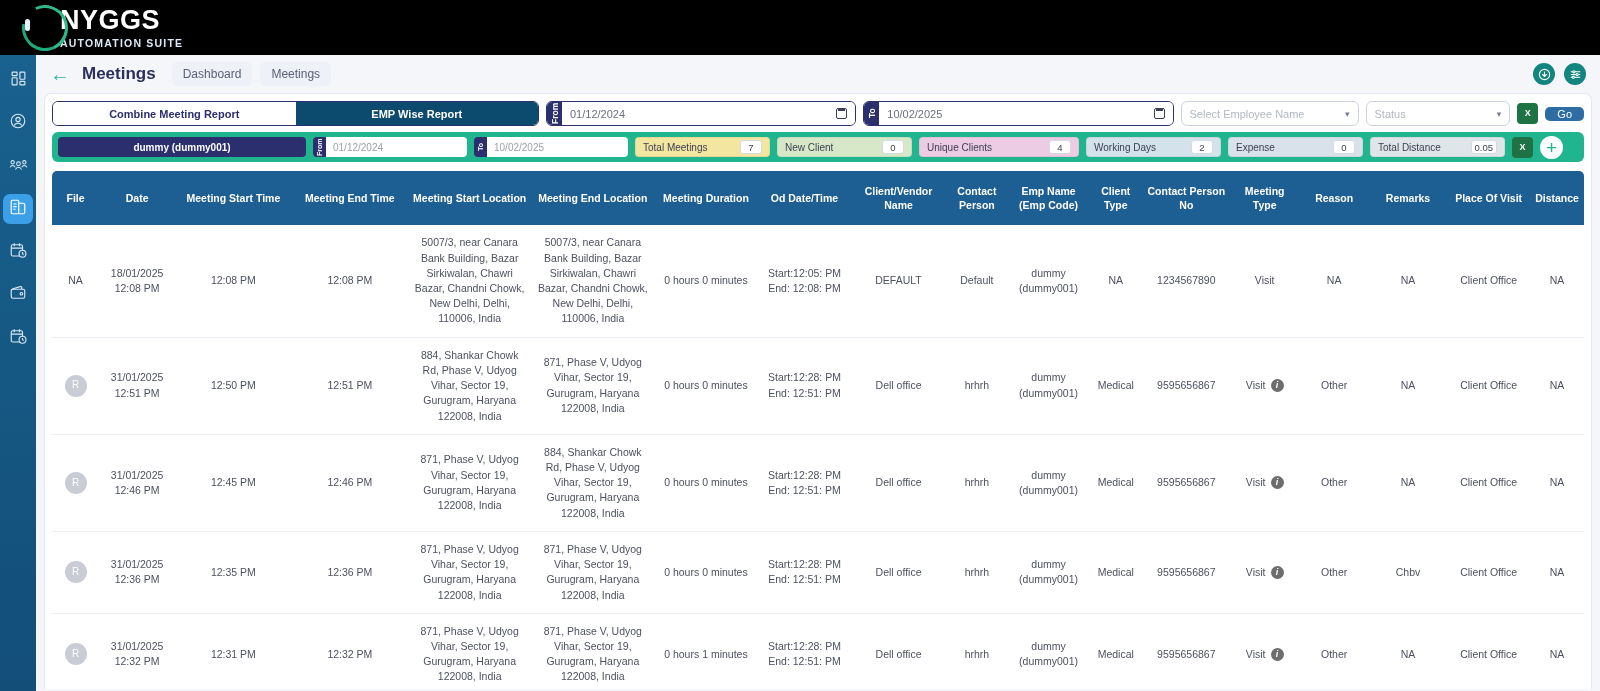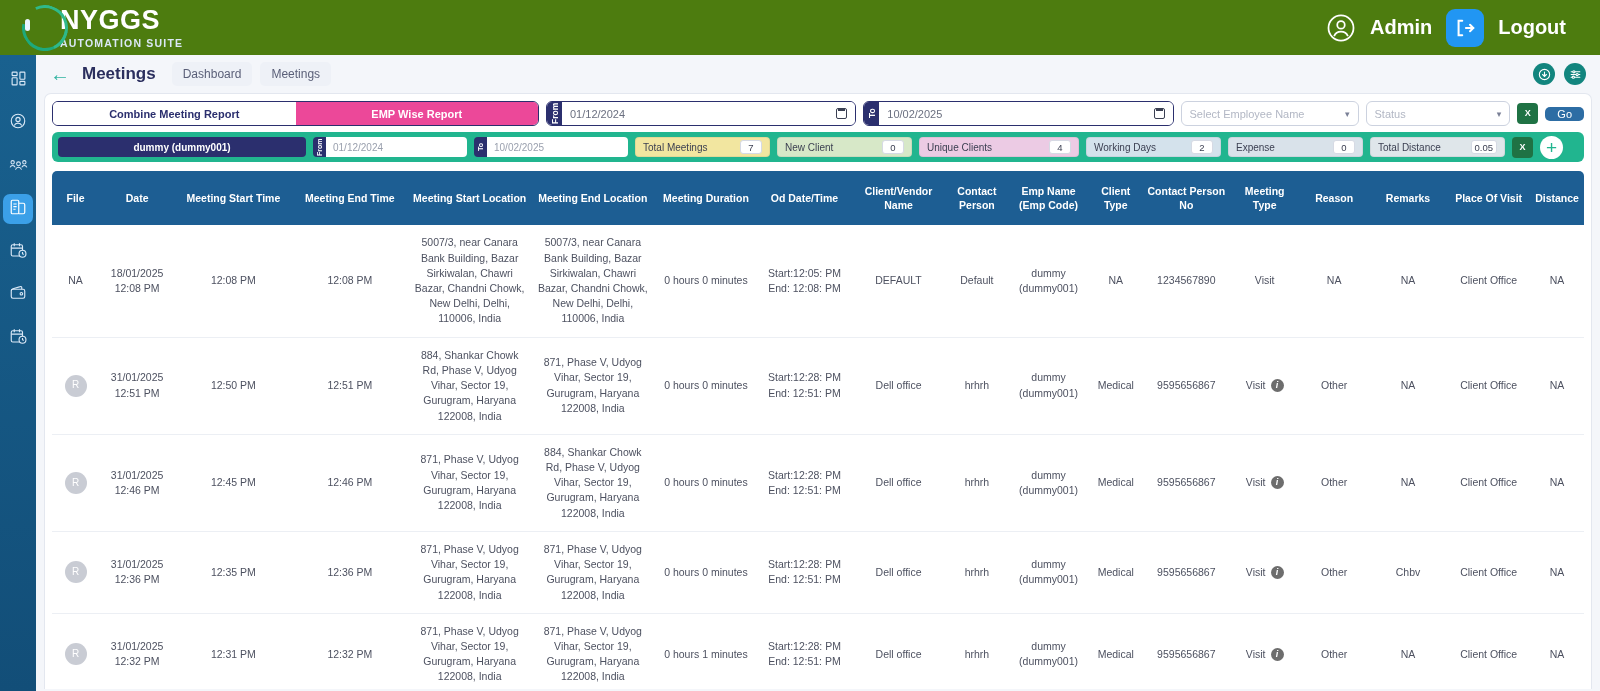--- a/index.html
+++ b/index.html
@@ -7,21 +7,21 @@
     width: 1600px; height: 691px;
     font-family: "Liberation Sans", sans-serif;
     background: #ffffff;
     overflow: hidden;
   }
   .app { position: relative; width: 1600px; height: 691px; background: #f4f6fa; }
 
   
   .topbar {
     position: absolute; top: 0; left: 0; width: 1600px; height: 55px;
-    background: #4d7c0f;
+    background: #000000;
     display: flex; align-items: center;
   }
   .logo-wrap { display: flex; align-items: center; margin-left: 22px; }
   .logo-mark {
     position: relative; width: 46px; height: 46px; flex: none;
   }
   .logo-ring {
     position: absolute; inset: 0; border-radius: 50%;
     border: 3px solid #1ea97c; border-top-color: transparent; border-right-color: transparent;
     transform: rotate(-35deg);
@@ -81,21 +81,21 @@
   
   .filter-row { display: flex; align-items: center; gap: 7px; padding: 7px 7px 6px 7px; }
   .tabs {
     display: flex; width: 487px; height: 25px; border: 1px solid #2b2f6e;
     border-radius: 6px; overflow: hidden; flex: none;
   }
   .tab {
     flex: 1; display: flex; align-items: center; justify-content: center;
     font-size: 11px; font-weight: bold; color: #2b2f6e; background: #fff; cursor: pointer;
   }
-  .tab.active { background: #ec4899; color: #fff; }
+  .tab.active { background: #0c4a6e; color: #fff; }
 
   .date-group { display: flex; align-items: stretch; height: 25px; border: 1px solid #2b2f6e; border-radius: 6px; overflow: hidden; }
   .date-group.w1 { width: 318px; }
   .date-group.w2 { width: 318px; }
   .date-label {
     background: #2b2f6e; color: #fff; font-size: 8.5px; font-weight: bold;
     writing-mode: vertical-rl; transform: rotate(180deg);
     display: flex; align-items: center; justify-content: center; width: 15px; flex: none;
   }
   .date-input {
@@ -207,38 +207,20 @@
         <div class="logo-ring"></div>
         <div class="logo-ring2"></div>
         <div class="logo-dot"></div>
       </div>
       <div class="logo-text">
         <div class="logo-title">NYGGS</div>
         <div class="logo-sub">AUTOMATION SUITE</div>
       </div>
     </div>
 
-    <div class="top-right">
-      <span class="user-icon">
-        <svg width="30" height="30" viewBox="0 0 24 24" fill="none" stroke="#ffffff" stroke-width="1.4">
-          <circle cx="12" cy="12" r="10"></circle>
-            <circle cx="12" cy="9.5" r="3"></circle>
-          <path d="M6.5 18.5c1-2.5 3-3.6 5.5-3.6s4.5 1.1 5.5 3.6"></path>
-        </svg>
-      </span>
-      <span class="top-label">Admin</span>
-      <span class="logout-btn-icon">
-        <svg width="22" height="22" viewBox="0 0 24 24" fill="none" stroke="#ffffff" stroke-width="2.2" stroke-linecap="round">
-          <path d="M9 4H5v16h4"></path>
-            <path d="M13 12h8"></path>
-            <path d="M17.5 8.5 21 12l-3.5 3.5"></path>
-        </svg>
-      </span>
-      <span class="top-label">Logout</span>
-    </div>
   </div>
 
   <div class="sidebar">
     <div class="side-item">
       <span>
         <svg width="17" height="17" viewBox="0 0 24 24" fill="none" stroke="#dbe9f7" stroke-width="1.6">
           <rect x="3" y="3" width="7" height="5" rx="1"></rect>
             <rect x="3" y="11" width="7" height="10" rx="1"></rect>
           <rect x="14" y="3" width="7" height="10" rx="1"></rect>
             <rect x="14" y="16" width="7" height="5" rx="1"></rect>

